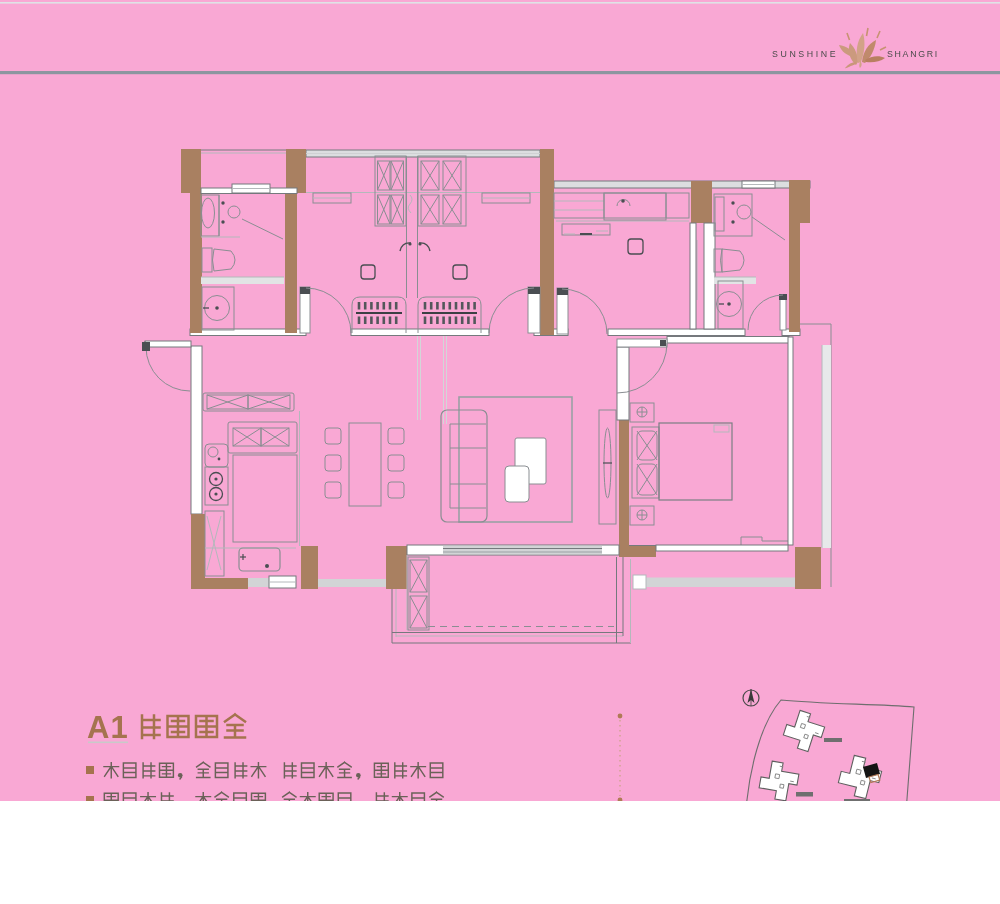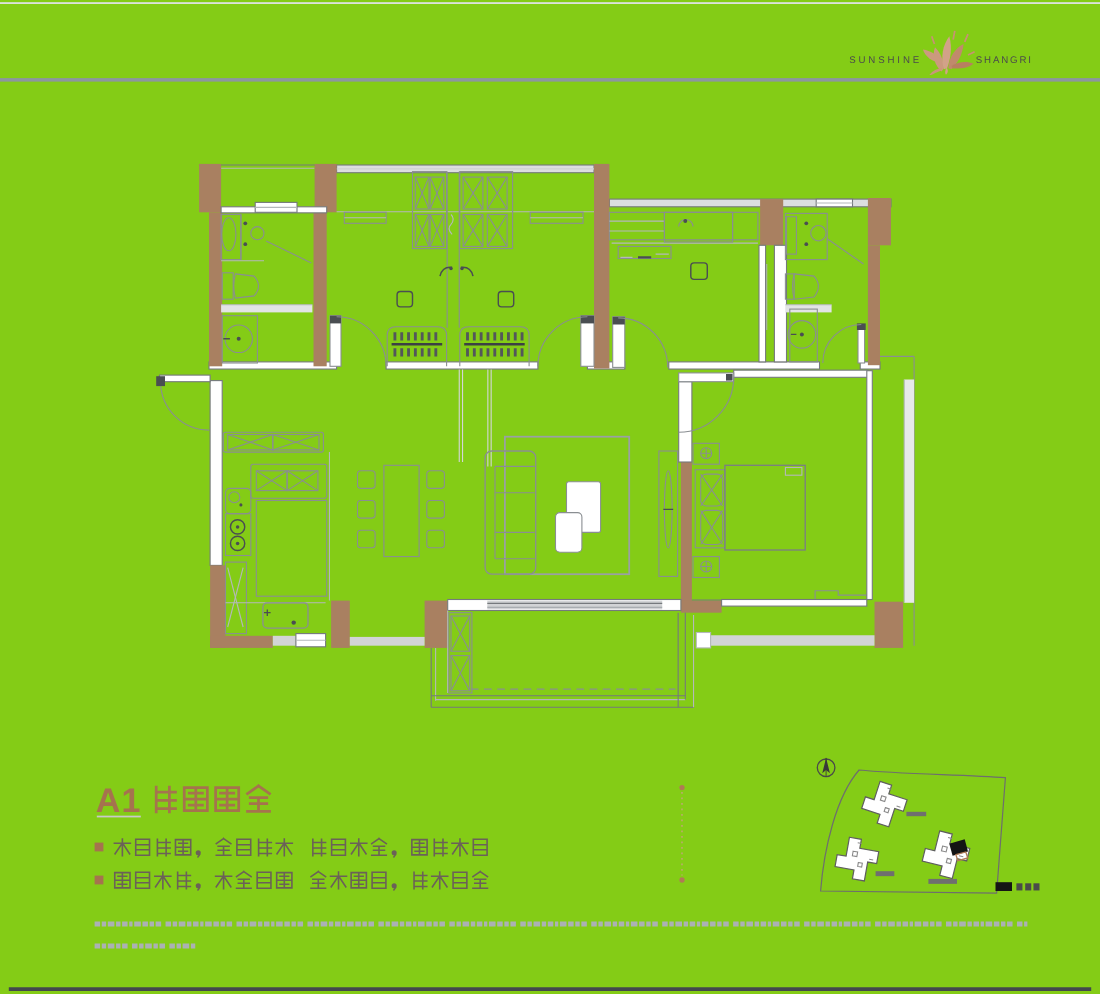--- a/index.html
+++ b/index.html
@@ -1,15 +1,15 @@
 <!DOCTYPE html>
 <html><head><meta charset="utf-8">
 <style>
 html,body{margin:0;padding:0;background:#ffffff}
-.page{position:relative;width:1000px;height:904px;background:#84cc16;overflow:hidden;
+.page{position:relative;width:1000px;height:801px;background:#f9a8d4;overflow:hidden;
 filter:blur(0.55px)}
 text{font-family:"Liberation Sans",sans-serif}
 </style></head>
 <body>
 <div class="page">
 <svg width="1000" height="904" viewBox="0 0 1000 904" style="position:absolute;left:0;top:0">
 
 <g>
         <rect x="0" y="2" width="1000" height="1.6" fill="#dfe3e6"></rect>
       </g>

